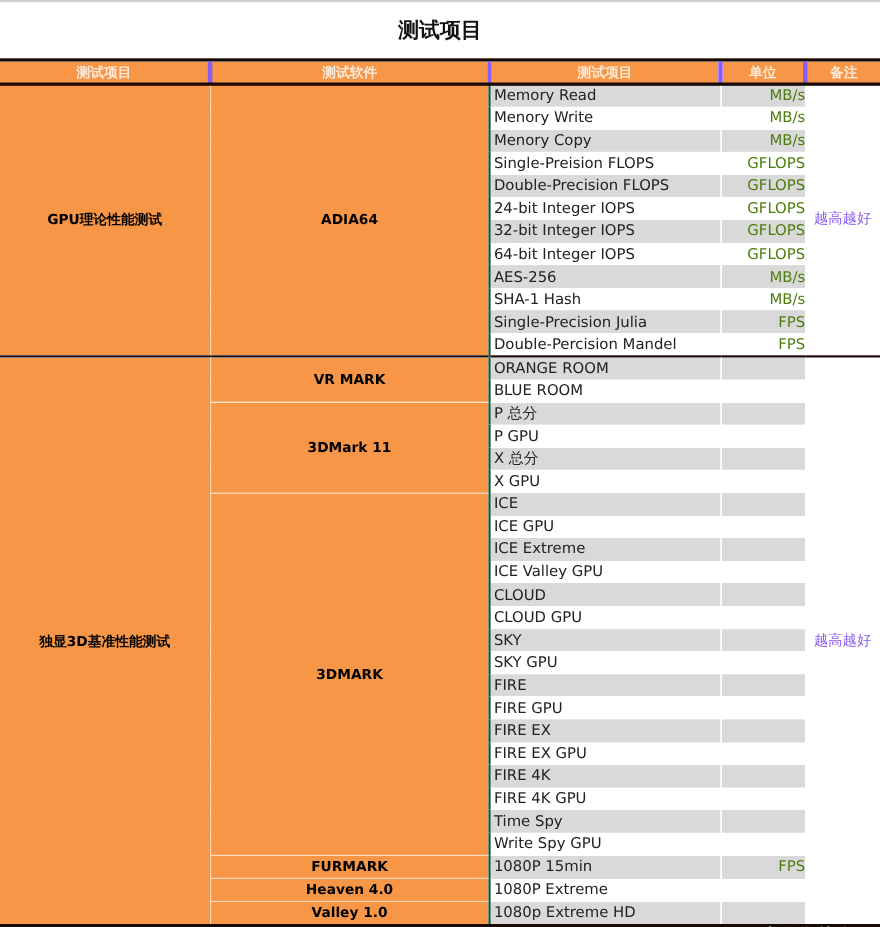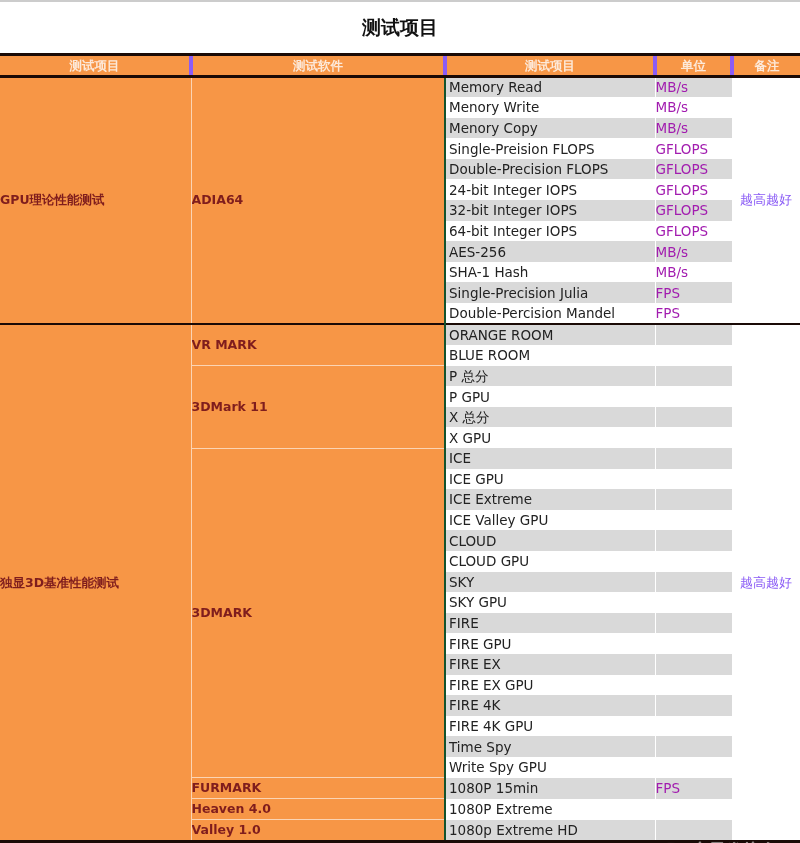--- a/index.html
+++ b/index.html
@@ -3,24 +3,24 @@
 <meta charset="utf-8">
 <style>
   html,body{margin:0;padding:0;background:#fff;}
   body{width:800px;height:843px;overflow:hidden;font-family:"DejaVu Sans","Liberation Sans",sans-serif;position:relative;}
   .title{position:absolute;left:0;top:0;width:800px;height:53px;display:flex;align-items:center;justify-content:center;font-weight:bold;font-size:19px;color:#111;border-top:2px solid #ccc;box-sizing:border-box;}
   .rule{position:absolute;left:0;width:800px;background:#1a0a06;}
   table{position:absolute;left:0;top:56px;border-collapse:collapse;table-layout:fixed;width:800px;}
   td,th{padding:0;height:20.6px;box-sizing:border-box;font-size:13.5px;line-height:20px;white-space:nowrap;overflow:hidden;}
   th{background:#f79646;color:#fde9d9;font-weight:bold;font-size:12.5px;text-align:center;border-left:4px solid #8b5cf6;height:19px;}
   th:first-child{border-left:none;}
-  .cat,.sw{background:#f79646;color:#7f1d1d;font-weight:bold;font-size:12.5px;vertical-align:middle;border:1px solid #fbd4b4;}
+  .cat,.sw{background:#f79646;color:#000000;font-weight:bold;font-size:12.5px;text-align:center;vertical-align:middle;border:1px solid #fbd4b4;}
   .cat{border-left:none;}
   .item{padding-left:3px;color:#222;border-left:2px solid #14532d;border-right:1px solid #fff;}
-  .unit{text-align:left;color:#a21caf;}
+  .unit{text-align:right;color:#4d7c0f;}
   .g{background:#d9d9d9;}
   .note{text-align:center;vertical-align:middle;color:#8b5cf6;font-size:13px;background:#fff;}
   tr.sec td{border-top:2px solid #1a0a06;}
   .wm{position:absolute;left:655px;top:837px;width:140px;height:50px;opacity:.55;pointer-events:none;}
   .wm .t1{position:absolute;left:34px;top:2px;font-size:17px;font-style:italic;color:#fff;font-weight:bold;text-shadow:0 0 1px #888,1px 1px 0 #999;}
   .wm .t2{position:absolute;left:34px;top:26px;font-size:10px;color:#fff;text-shadow:0 0 1px #888;}
   .wm .c{position:absolute;left:2px;top:6px;width:24px;height:36px;border:2px solid #fff;border-radius:50%;border-right-color:transparent;box-shadow:0 0 1px #888;}
 </style>
 </head>
 <body>

